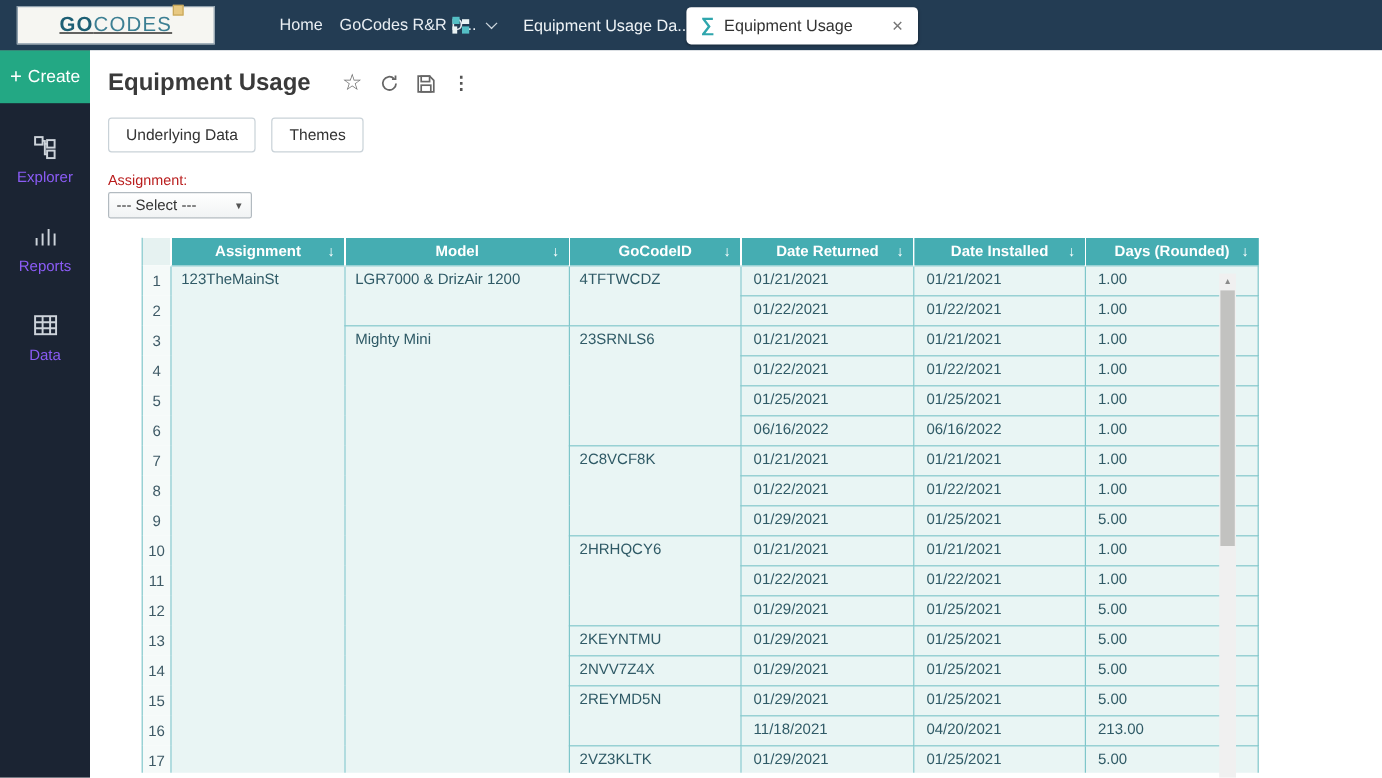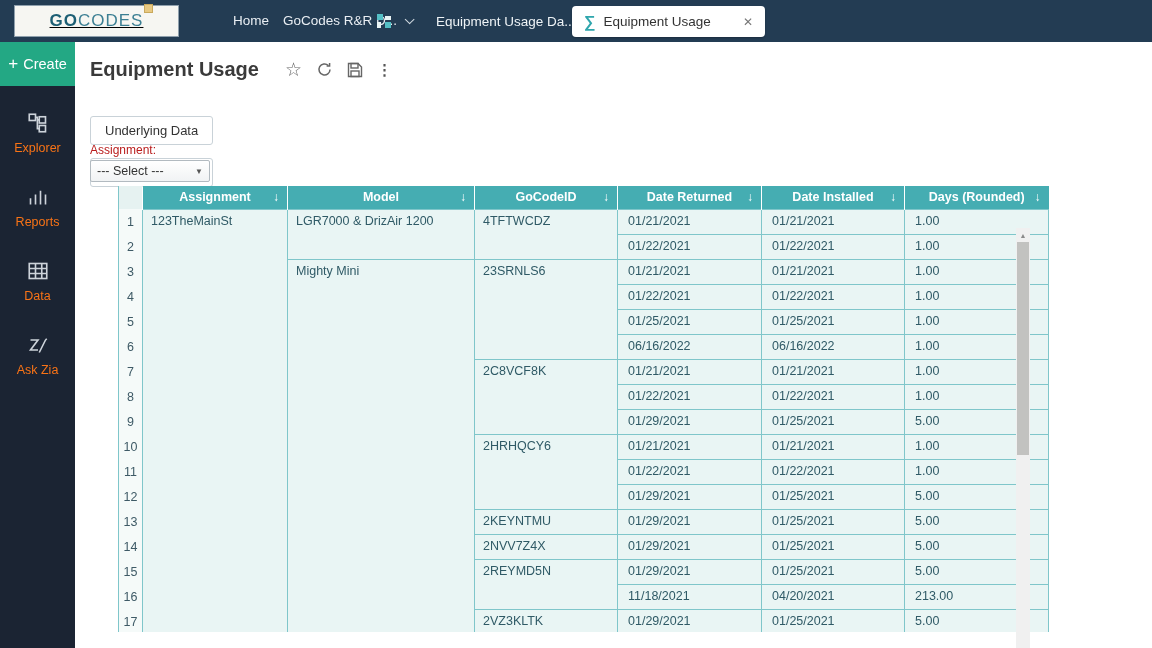--- a/index.html
+++ b/index.html
@@ -22,38 +22,38 @@
   .grid-icon span:nth-child(4){ background:#54bfc5; }
   .tab.active { background:#fff; border-radius:4px; top:6px; height:31px; width:193px; padding:0 12px; color:#333; justify-content:flex-start; box-shadow:0 1px 2px rgba(0,0,0,.25); }
   .tab.active .sigma { color:#2fa6ad; font-size:16px; font-weight:bold; }
   .tab.active .close { color:#777; margin-left:auto; font-size:12px; }
 
   
   .sidebar { position:absolute; left:0; top:42px; width:75px; height:606px; background:#1b2433; }
   .create-btn { width:75px; height:44px; background:#23a884; color:#fff; font-size:14.5px; display:flex; align-items:center; justify-content:center; gap:5px; cursor:pointer; }
   .create-btn .plus { font-size:17px; font-weight:normal; }
   .side-items { display:flex; flex-direction:column; align-items:center; padding-top:17px; }
-  .side-item { width:75px; padding:10px 0 9px; display:flex; flex-direction:column; align-items:center; gap:5px; color:#f97316; font-size:12.5px; cursor:pointer; margin-bottom:13px; }
+  .side-item { width:75px; padding:10px 0 9px; display:flex; flex-direction:column; align-items:center; gap:5px; color:#8b5cf6; font-size:12.5px; cursor:pointer; margin-bottom:13px; }
   .side-item svg { stroke:#cdd3da; fill:none; stroke-width:1.3; }
 
   
   .main { position:absolute; left:75px; top:42px; width:1077px; height:606px; background:#fff; }
   .title-row { position:absolute; left:15px; top:16px; display:flex; align-items:center; gap:14px; }
   .page-title { font-size:20px; font-weight:bold; color:#3a3a3a; margin-right:12px; }
   .tool-icon { color:#666; font-size:19px; cursor:pointer; line-height:1; }
   .tool-icon svg { stroke:#666; fill:none; stroke-width:1.4; display:block; }
   .kebab { font-size:15px; font-weight:bold; letter-spacing:0; color:#555; }
-  .btn-row { position:absolute; left:15px; top:74px; display:flex; gap:13px;flex-direction:column; }
+  .btn-row { position:absolute; left:15px; top:56px; display:flex; gap:13px; }
   .flat-btn { background:#fff; border:1px solid #c9d2d8; border-radius:3px; height:29px; padding:0 14px; font-size:13px; color:#333; display:flex; align-items:center; cursor:pointer; font-family:"Liberation Sans", sans-serif; }
   .filter-label { position:absolute; left:15px; top:101px; font-size:12px; color:#b91c1c; }
   .select-box { position:absolute; left:15px; top:118px; width:120px; height:22px; border:1px solid #b2bac0; border-radius:2px; background:linear-gradient(#ffffff,#f1f3f4); font-size:12.5px; color:#333; display:flex; align-items:center; padding:0 6px; cursor:pointer; }
   .select-box .arrow { margin-left:auto; font-size:8px; color:#555; }
 
   
-  .table-wrap { position:absolute; left:9px; top:144px; width:1034px; height:446px; overflow:hidden;padding-left:34px; }
+  .table-wrap { position:absolute; left:9px; top:156px; width:1034px; height:446px; overflow:hidden;padding-left:34px; }
   table { border-collapse:collapse; table-layout:fixed; width:930px; }
   th { background:#45adb2; color:#fff; font-size:12.5px; font-weight:bold; height:23px; position:relative; border-left:1px solid rgba(255,255,255,.55); text-align:center; cursor:pointer; }
   th.corner { background:#e6f2f1; border-left:1px solid #7fc6ca; cursor:default; }
   th .sort { position:absolute; right:8px; top:4px; font-size:12px; font-weight:bold; }
   td { height:25px; font-size:12.5px; color:#2f5a66; background:#e9f5f4; border:1px solid #7fc6ca; padding:2px 8px; vertical-align:top; white-space:nowrap; overflow:hidden; }
   td.num { background:#f5faf9; border:none; border-left:1px solid #7fc6ca; border-right:1px dotted #8ccfd0; color:#3e5a66; text-align:center; padding:2px 2px; vertical-align:middle; }
   td.group { padding-top:4px; }
   td.val { padding-top:4px; padding-left:10px; }
 
   
@@ -111,27 +111,20 @@
           </svg></span>
       <span>Reports</span>
     </div>
     <div class="side-item">
       <span><svg width="20" height="20" viewBox="0 0 16 16">
             <rect x="1" y="2" width="14" height="12"></rect>
             <path d="M1 6 H15 M1 10 H15 M6 2 V14 M11 2 V14"></path>
           </svg></span>
       <span>Data</span>
     </div>
-    <div class="side-item">
-      <span><svg width="20" height="20" viewBox="0 0 16 16">
-            <path d="M2 4 H8 L2 12 H8"></path>
-            <path d="M10 12 L14 4 M10 12 l-1 2 M14 4 l1-1"></path>
-          </svg></span>
-      <span>Ask Zia</span>
-    </div>
   </div>
 </div>
 
 <div class="main">
   <div class="title-row">
     <span class="page-title">Equipment Usage</span>
     <span class="tool-icon">☆</span>
     <span class="tool-icon">
         <svg width="17" height="17" viewBox="0 0 16 16">
           <path d="M13.2 8a5.2 5.2 0 1 1-1.6-3.8"></path>

